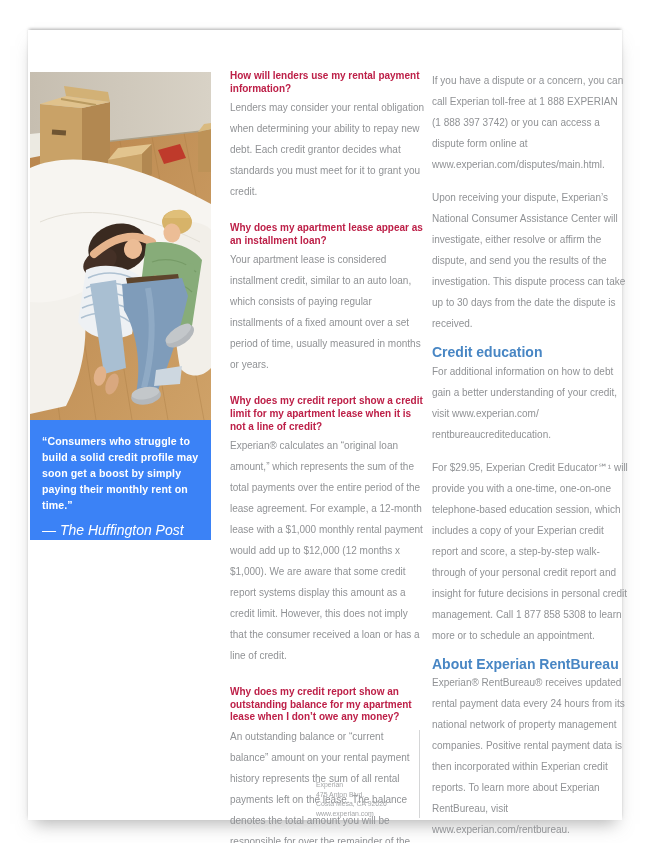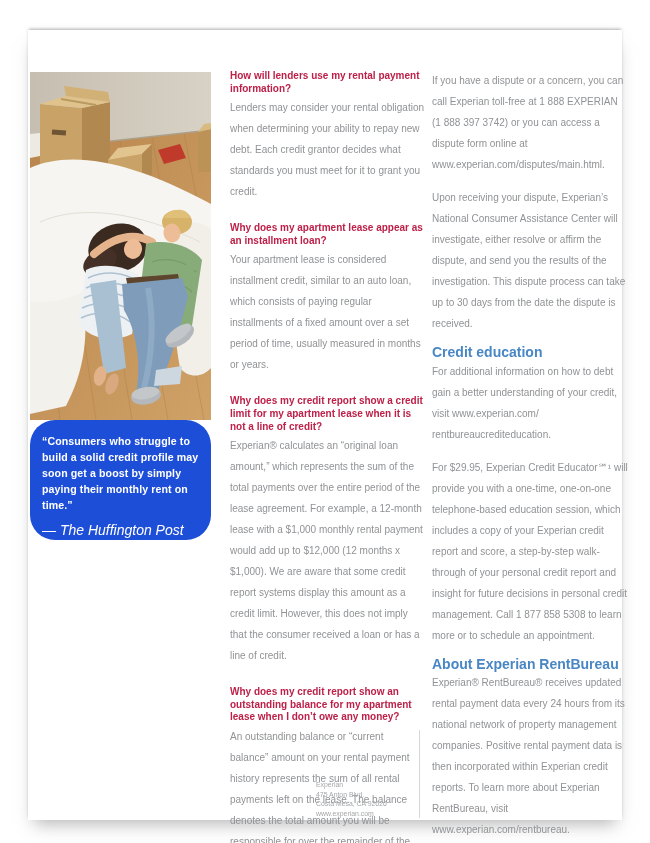--- a/index.html
+++ b/index.html
@@ -132,21 +132,21 @@
         <g transform="rotate(-10 116 324)">
             <ellipse cx="116" cy="324" rx="15" ry="8.5" fill="#b4b8bc"></ellipse>
             <ellipse cx="116" cy="321" rx="14" ry="6" fill="#c3c7ca"></ellipse>
           </g>
         <ellipse cx="70" cy="304" rx="6" ry="10" fill="#e2b28a" transform="rotate(14 70 304)"></ellipse>
         <ellipse cx="82" cy="312" rx="6" ry="11" fill="#d9a87f" transform="rotate(20 82 312)"></ellipse>
       </g>
     </svg>
   </div>
 
-  <div class="quote-box" style="background:#1d4ed8;border-radius:25px;">
+  <div class="quote-box" style="background:#3b82f6;">
     <p class="quote-text">“Consumers who struggle to build a solid credit profile may soon get a boost by simply paying their monthly rent on time.”</p>
     <p class="quote-attr">— The Huffington Post</p>
   </div>
 
   <div class="col-mid">
     <div class="faq-block">
       <h3 class="q" style="color:#bd2048;">How will lenders use my rental payment information?</h3>
       <p class="body">Lenders may consider your rental obligation when determining your ability to repay new debt. Each credit grantor decides what standards you must meet for it to grant you credit.</p>
     </div>
     <div class="faq-block">

